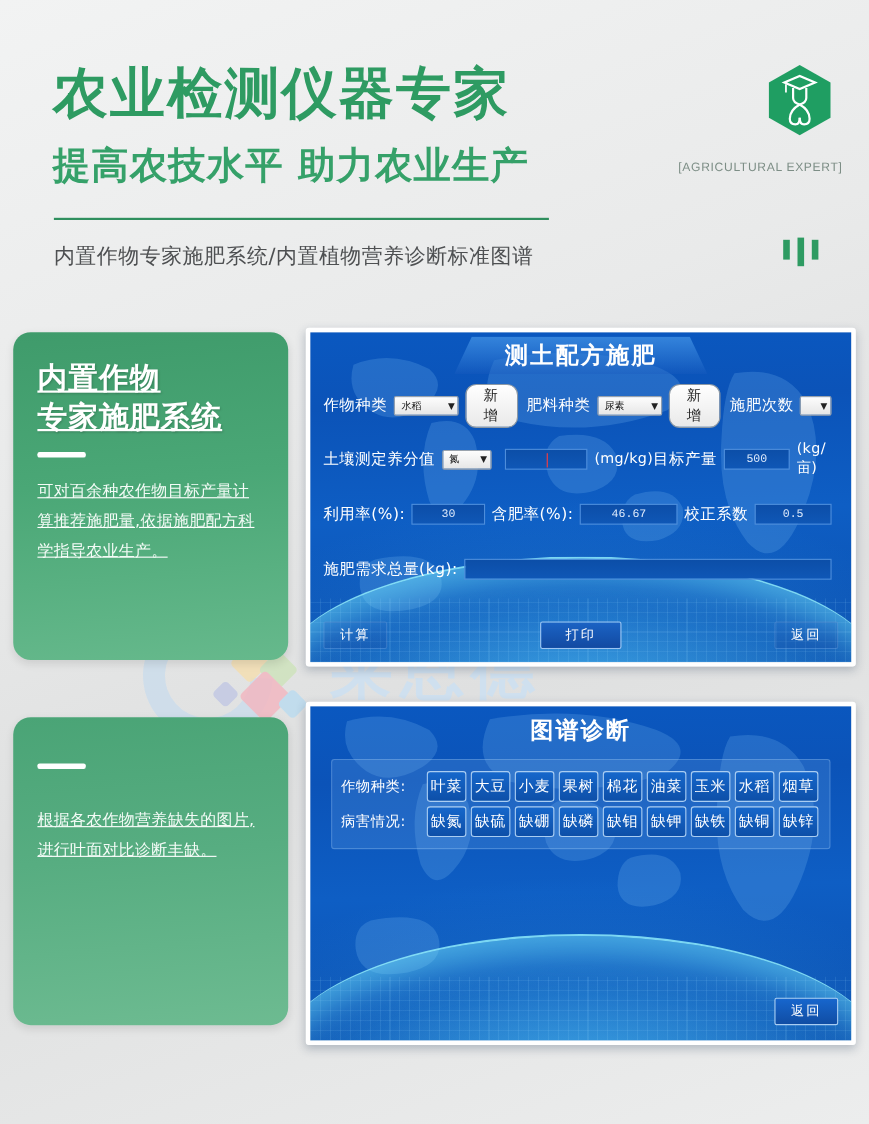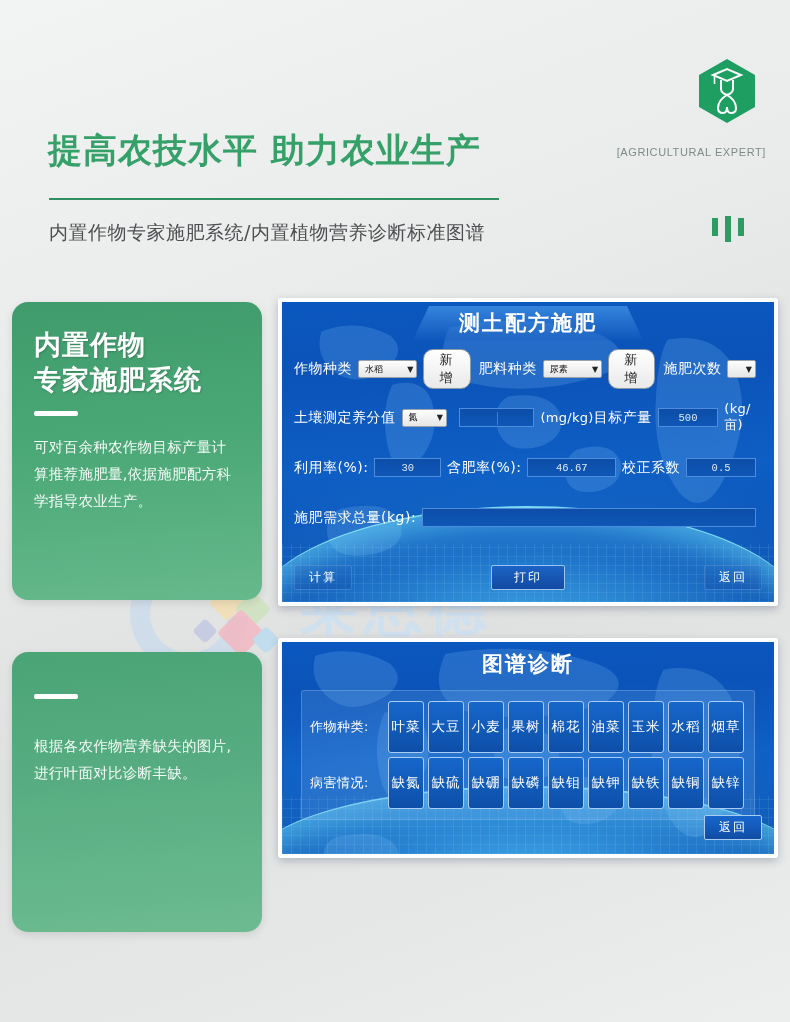--- a/index.html
+++ b/index.html
@@ -58,20 +58,21 @@
     position:absolute; left:300px; top:570px;
     font-size:58px; font-weight:bold; color:#cfe0ef; letter-spacing:6px;
     font-family:"DejaVu Sans", sans-serif;
   }
 
   
   .gcard {
     position:absolute; left:12px; width:250px; border-radius:16px;
     padding:26px 22px 28px 22px; color:#fff;
     box-shadow: 0 3px 8px rgba(0,0,0,.10);
+    text-decoration: underline;
   }
   .gcard.one { top:302px; height:298px; background:linear-gradient(175deg,#3f9b6b 0%,#4aa776 45%,#66b98c 100%); }
   .gcard.two { top:652px; height:280px; background:linear-gradient(175deg,#4aa476 0%,#57ad81 45%,#6dbb91 100%); }
   .gc-title {
     font-size:27px; font-weight:bold; line-height:1.28; letter-spacing:1px;
     text-shadow:1px 1px 2px rgba(0,0,0,.18);
     font-family:"DejaVu Sans", sans-serif;
   }
   .gc-bar { width:44px; height:5px; background:#fff; border-radius:2px; margin:14px 0 18px 0; }
   .gcard.two .gc-bar { margin-top:16px; }
@@ -87,21 +88,21 @@
     position:absolute; left:278px; width:500px;
     border:4px solid #fff; border-radius:3px;
     box-shadow:0 3px 9px rgba(40,60,90,.28);
     overflow:hidden;
     background:
       radial-gradient(ellipse 420px 150px at 50% 108%, rgba(90,210,255,.55) 0%, rgba(40,140,220,0) 62%),
       radial-gradient(ellipse 560px 300px at 50% 120%, rgba(60,170,240,.38) 0%, rgba(20,90,180,0) 70%),
       linear-gradient(178deg,#0a58c0 0%,#0b53b8 22%,#0e5ec4 55%,#0b4fae 100%);
   }
   .panel.p1 { top:298px; height:308px; }
-  .panel.p2 { top:638px; height:220px; }
+  .panel.p2 { top:638px; height:312px; }
   .map-layer {
     position:absolute; inset:0; opacity:.22; pointer-events:none;
   }
   .glow-arc {
     position:absolute; left:-6%; bottom:-42%; width:112%; height:74%;
     border-radius:50%;
     box-shadow: inset 0 26px 34px -10px rgba(120,235,255,.55);
     border-top:2px solid rgba(150,245,255,.8);
     pointer-events:none;
   }
@@ -188,21 +189,21 @@
     background:rgba(120,175,235,.20); border:1px solid rgba(170,210,250,.30);
     border-radius:3px; padding:6px 8px;
   }
   .drow { display:flex; align-items:center; margin:4px 0; }
   .drow .rlbl {
     color:#fff; font-size:13px; width:76px; flex:0 0 76px; letter-spacing:.5px;
     font-family:"DejaVu Sans", sans-serif;
   }
   .dcell {
     flex:1 1 0; margin:0 2px; text-align:center; color:#fff;
-    font-size:13.5px; letter-spacing:1px; padding:16px 0;
+    font-size:13.5px; letter-spacing:1px; padding:4px 0;
     border:1px solid #a9cdf2; border-radius:3px;
     background:linear-gradient(180deg,#1667cb,#0d4fa8);
     font-family:"DejaVu Sans", sans-serif;
   }
   .p2 .btnrow { bottom:14px; justify-content:flex-end; }
   .p2 .pbtn { background:linear-gradient(180deg,#1766cd,#104da4); border:1px solid #a9cdf2; }
 </style>
 </head>
 <body>
 
@@ -210,20 +211,21 @@
 <div class="wm-diamonds">
   <span style="left:26px;top:0;background:#f4dfb2;"></span>
   <span style="left:52px;top:6px;background:#cfe3bd;"></span>
   <span style="left:36px;top:26px;background:#f2b8c2;width:34px;height:34px;"></span>
   <span style="left:8px;top:32px;background:#c3c9e4;width:18px;height:18px;"></span>
   <span style="left:68px;top:40px;background:#bcdcef;width:20px;height:20px;"></span>
 </div>
 <div class="wm-text">莱恩德</div>
 
 <div class="header">
+  <div class="hd-title">农业检测仪器专家</div>
   <div class="hd-sub">提高农技水平  助力农业生产</div>
   <div class="hd-rule"></div>
   <div class="hd-tag">内置作物专家施肥系统/内置植物营养诊断标准图谱</div>
 
   <svg class="hd-logo" viewBox="0 0 60 66">
     <polygon points="30,1 58,17 58,49 30,65 2,49 2,17" fill="#1f9e62"></polygon>
     <path d="M16 17 L30 11 L44 17 L30 23 Z" fill="none" stroke="#fff" stroke-width="2"></path>
     <path d="M17.5 18.5 L17.5 26" stroke="#fff" stroke-width="1.6" fill="none"></path>
     <path d="M24 22 L24 31 Q24 35 30 37 Q36 35 36 31 L36 22" fill="none" stroke="#fff" stroke-width="2"></path>
     <path d="M30 37 Q21 42 21 50 Q21 55 26 55 Q30 55 30 49" fill="none" stroke="#fff" stroke-width="2"></path>

